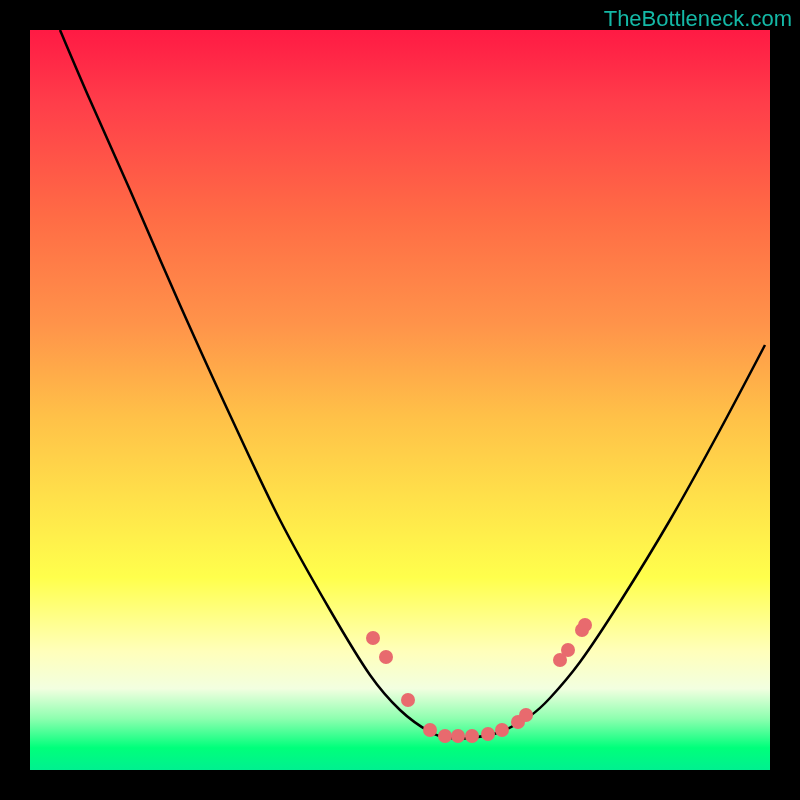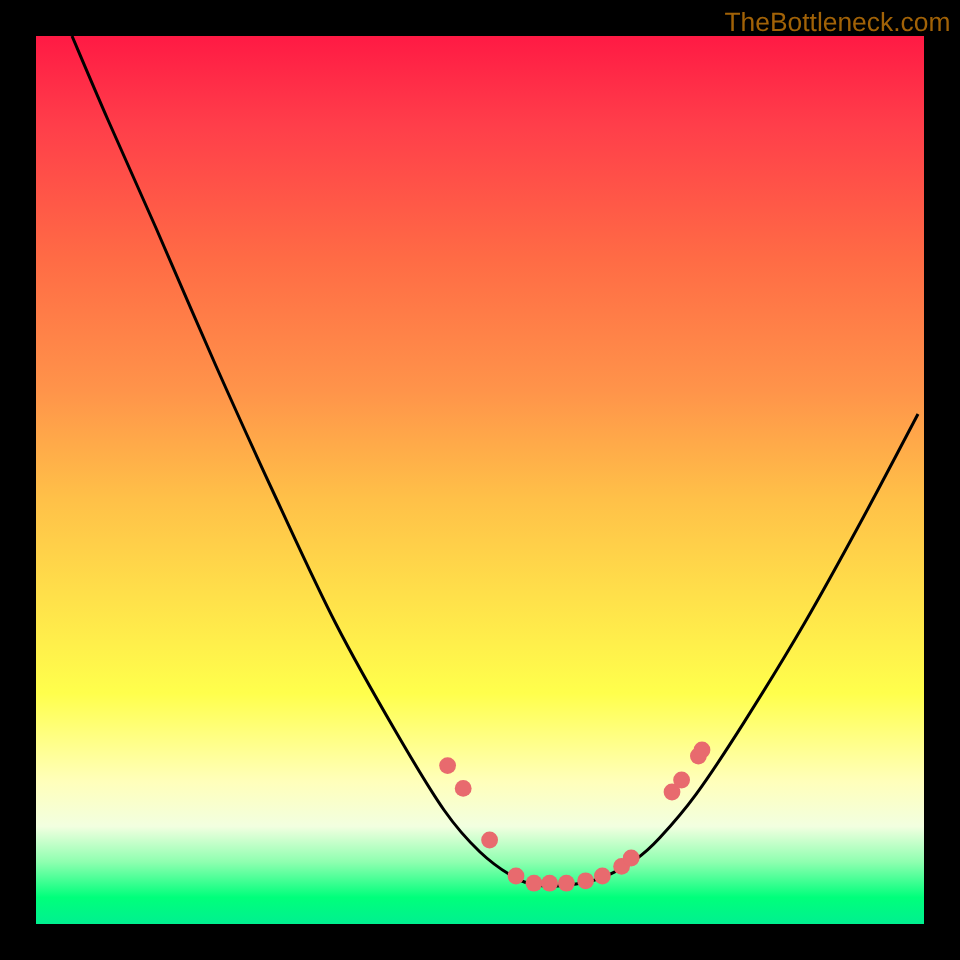--- a/index.html
+++ b/index.html
@@ -9,21 +9,21 @@
     height: 800px;
     background: black;
     font-family: Arial, -apple-system, BlinkMacSystemFont, sans-serif;
     position: relative;
     overflow: hidden;
   }
   .attribution {
     position: absolute;
     top: 6px;
     right: 8px;
-    color: #a16207;
+    color: #14b8a6;
     font-size: 22px;
     font-weight: 400;
     z-index: 10;
   }
   .frame {
     position: absolute;
     top: 30px;
     left: 30px;
     width: 740px;
     height: 740px;

